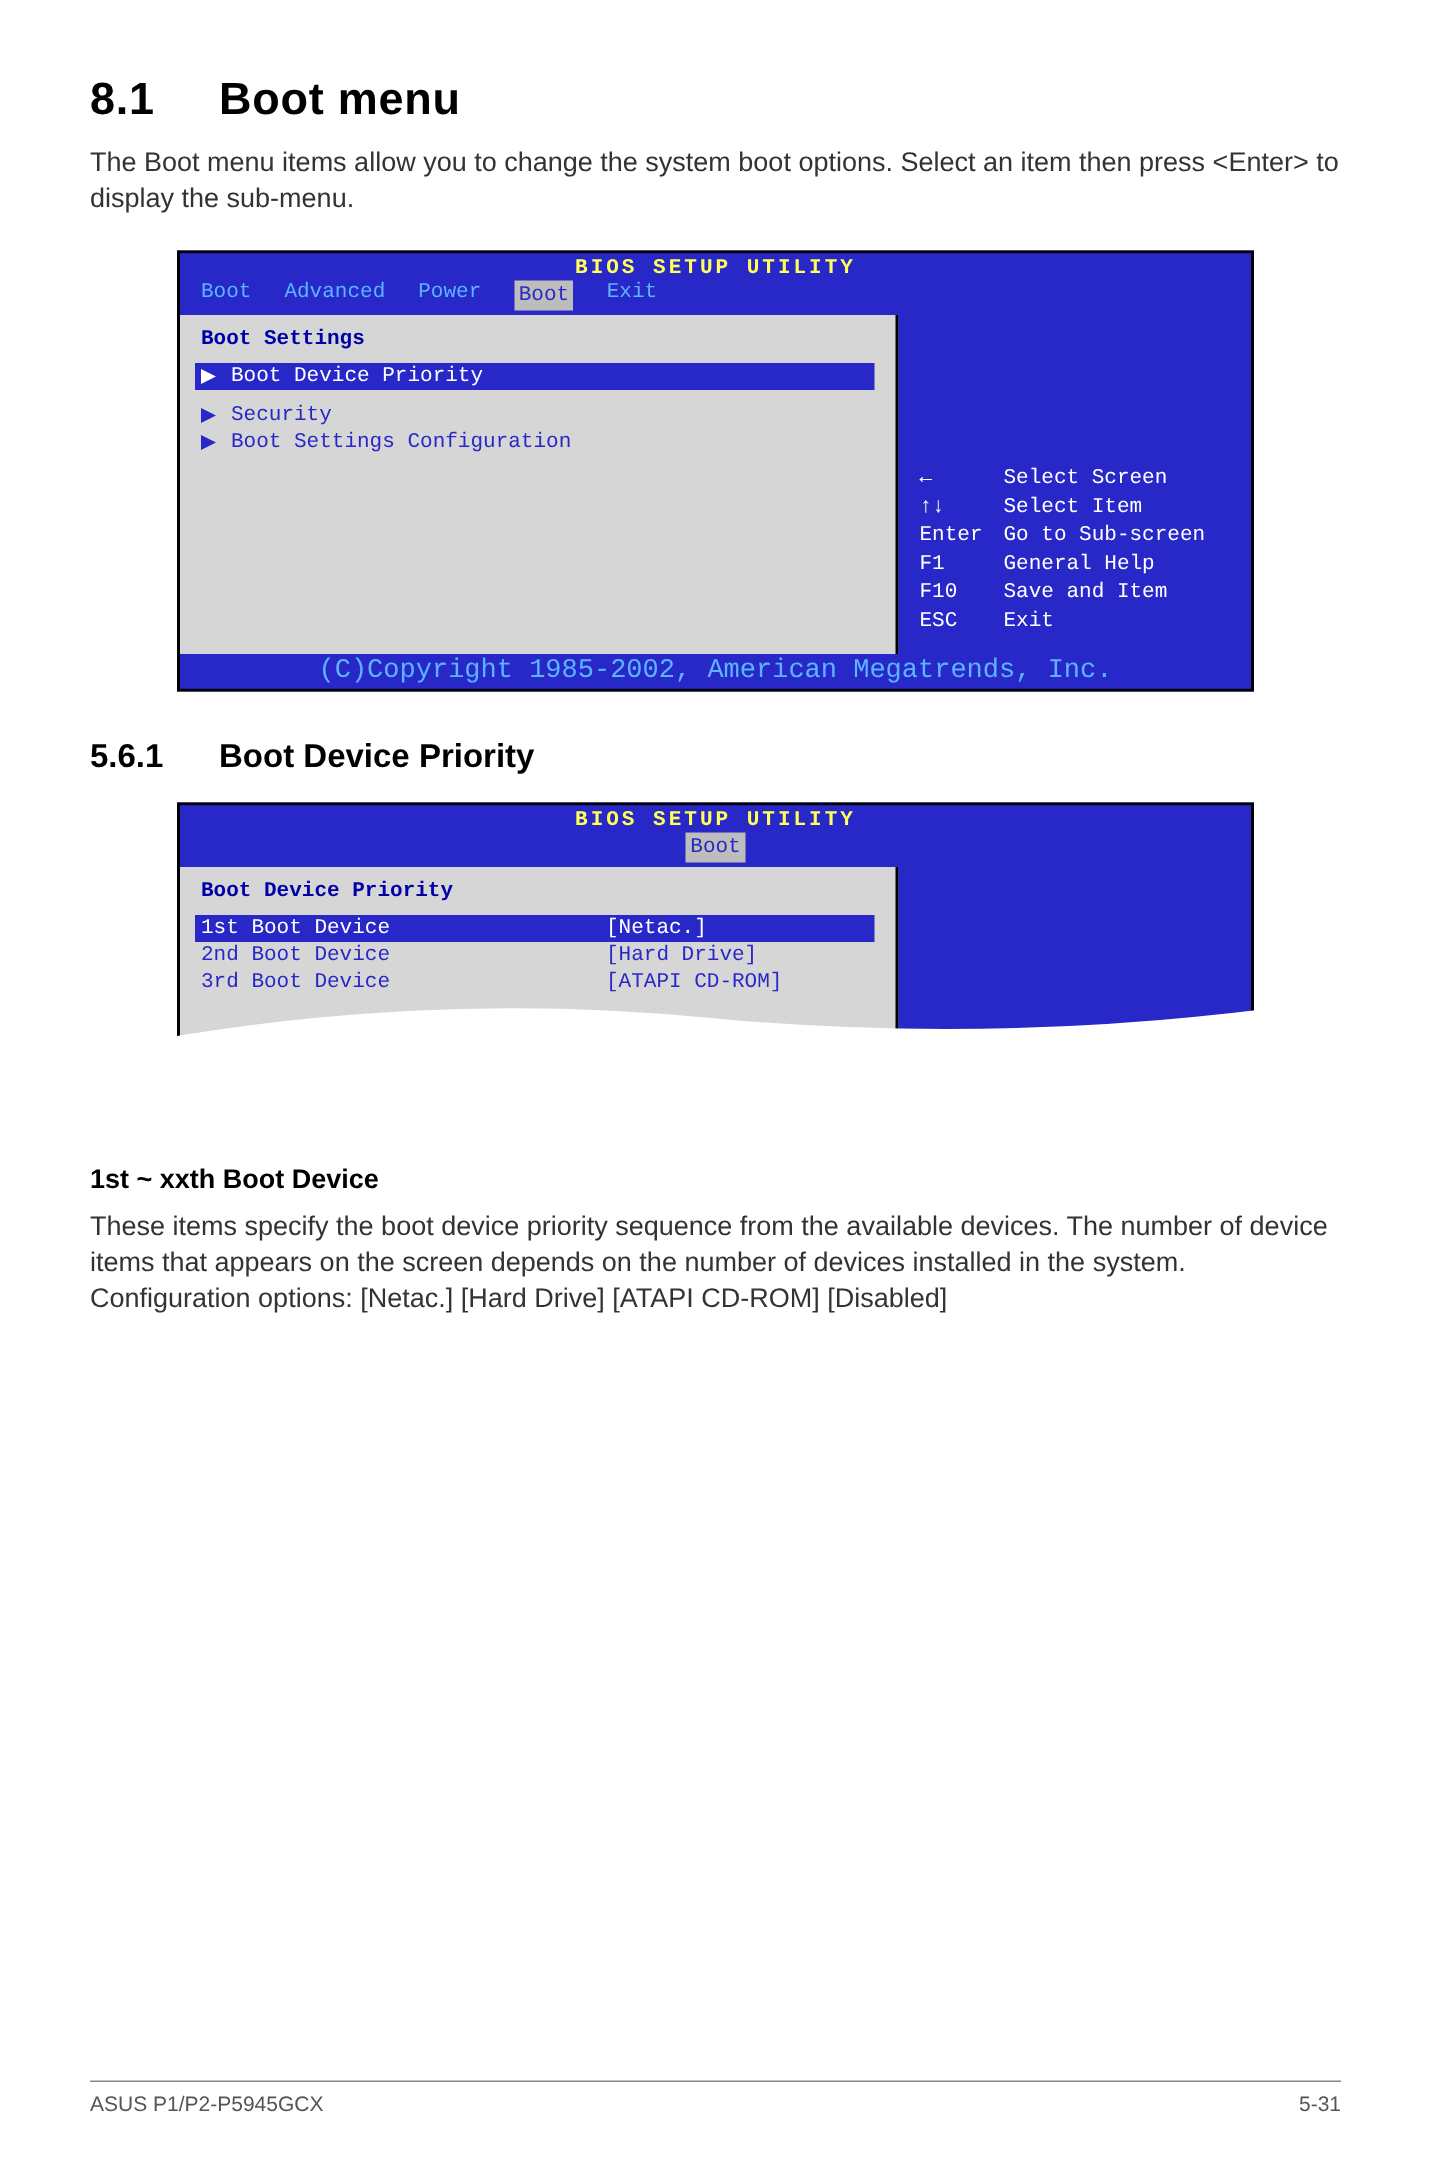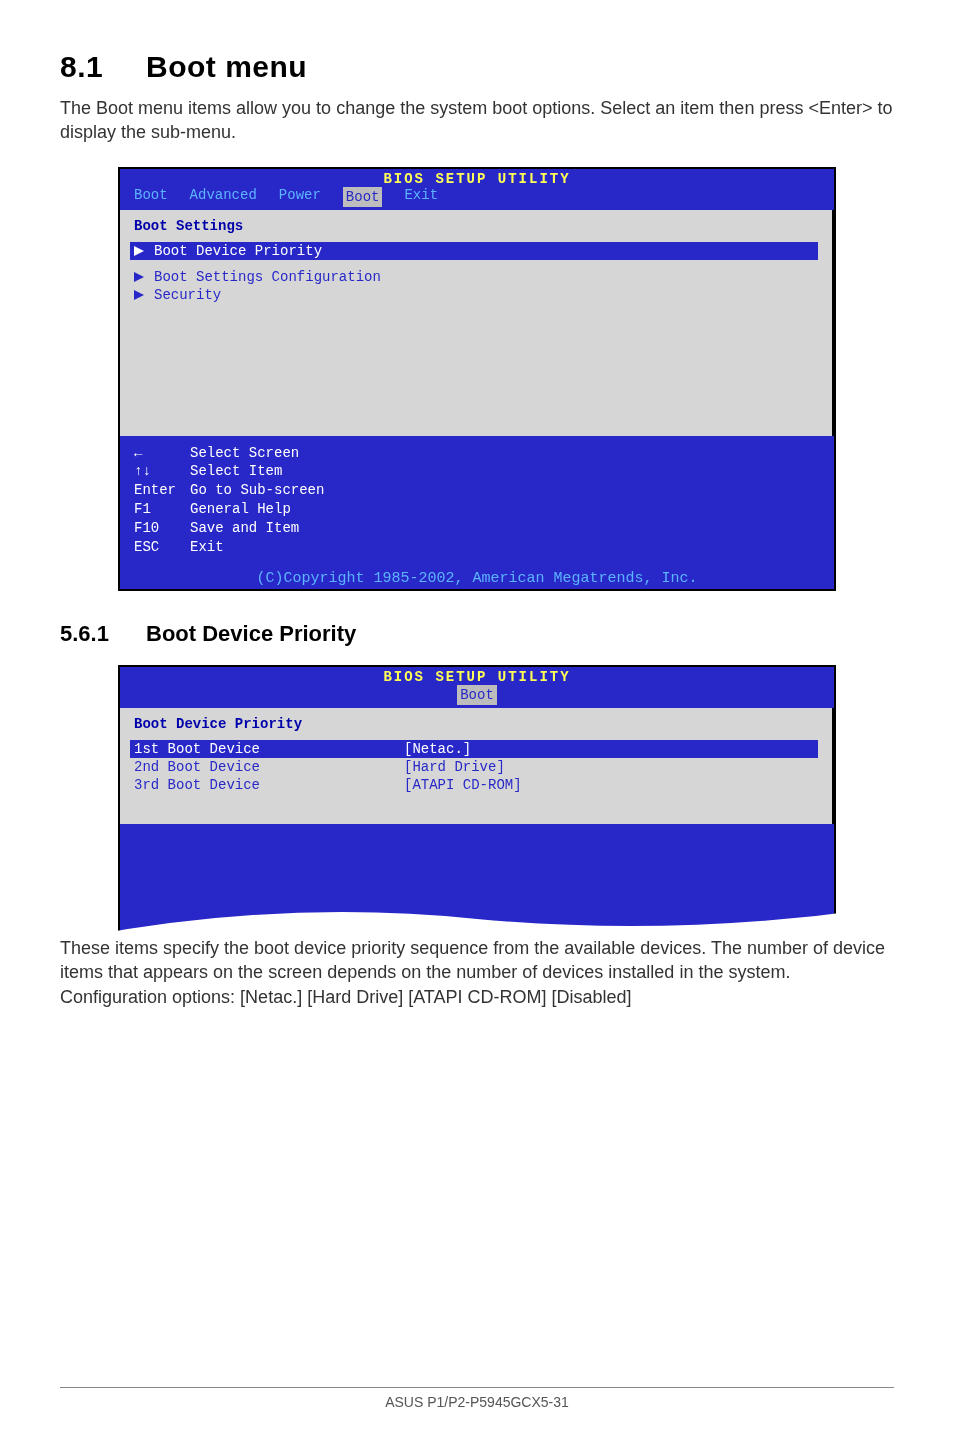--- a/index.html
+++ b/index.html
@@ -71,21 +71,20 @@
     color: #5cb3ff;
   }
   .bios .tabs .tab { color: #5cb3ff; }
   .bios .tabs .tab.active {
     background: #bdbdbd;
     color: #2828c8;
     padding: 2px 3px;
   }
   .bios .body {
     display: flex;
-    flex-direction: column;
   }
   .bios .left-pane {
     flex: 1;
     background: #d6d6d6;
     color: #2828c8;
     padding: 8px 14px 12px 14px;
     min-height: 100px;
     border-right: 2px solid #000;
   }
   .bios .right-pane {
@@ -122,21 +121,21 @@
   }
   .bios .menu-item.normal { color: #2828c8; }
   .bios .help-block { line-height: 1.35; }
   .bios .help-line { display:flex; }
   .bios .help-line .key { width: 56px; }
   .bios .footer {
     background: #2828c8;
     color: #5cb3ff;
     text-align: center;
     padding: 1px 0 2px 0;
-    font-size: 15px;
+    font-size: 18px;
   }
   .bios .option-pair { display:flex; }
   .bios .option-pair .k { width: 260px; }
 
   
   .bios-wrap2 {
     position: relative;
     width: 790px;
     margin: 0 auto;
   }
@@ -150,21 +149,21 @@
   
   .page-footer {
     position: absolute;
     left: 60px; right: 60px;
     bottom: 28px;
     border-top: 1px solid #888;
     padding-top: 6px;
     font-size: 14px;
     color: #555;
     display: flex;
-    justify-content: center;
+    justify-content: space-between;
   }
 </style>
 </head>
 <body>
 
 <div class="page">
 
   <h1 class="section-header">
     <span class="num">8.1</span><span>Boot menu</span>
   </h1>
@@ -194,30 +193,30 @@
         </div>
 
         <div style="height:8px"></div>
 
         <div class="menu-item normal">
           <span class="tri">
             <svg width="10" height="10">
                 <polygon points="0,0 10,5 0,10" fill="#2828c8"></polygon>
               </svg>
           </span>
-          <span>Boot Settings Configuration</span>
+          <span>Security</span>
         </div>
 
         <div class="menu-item normal">
           <span class="tri">
             <svg width="10" height="10">
                 <polygon points="0,0 10,5 0,10" fill="#2828c8"></polygon>
               </svg>
           </span>
-          <span>Security</span>
+          <span>Boot Settings Configuration</span>
         </div>
 
         <div style="height:120px"></div>
       </div>
       <div class="right-pane">
         <div class="help-block">
           <div class="help-line">
               <span class="key">←</span>
               <span>Select Screen</span>
             </div>
@@ -276,20 +275,21 @@
           <div style="height:18px"></div>
         </div>
         <div class="right-pane" style="min-height:110px;"></div>
       </div>
     </div>
     <svg class="curve-fade" viewBox="0 0 790 30" preserveAspectRatio="none">
       <path d="M0,30 Q200,-8 395,12 Q590,30 790,2 L790,30 Z" fill="#ffffff"></path>
     </svg>
   </div>
 
+  <h3 class="field-heading">1st ~ xxth Boot Device</h3>
   <p class="body-text">These items specify the boot device priority sequence from the available devices. The number of device items that appears on the screen depends on the number of devices installed in the system. Configuration options: [Netac.] [Hard Drive] [ATAPI CD-ROM] [Disabled]</p>
 
 </div>
 
 <div class="page-footer">
   <span>ASUS P1/P2-P5945GCX</span>
   <span>5-31</span>
 </div>
 
 </body></html>

